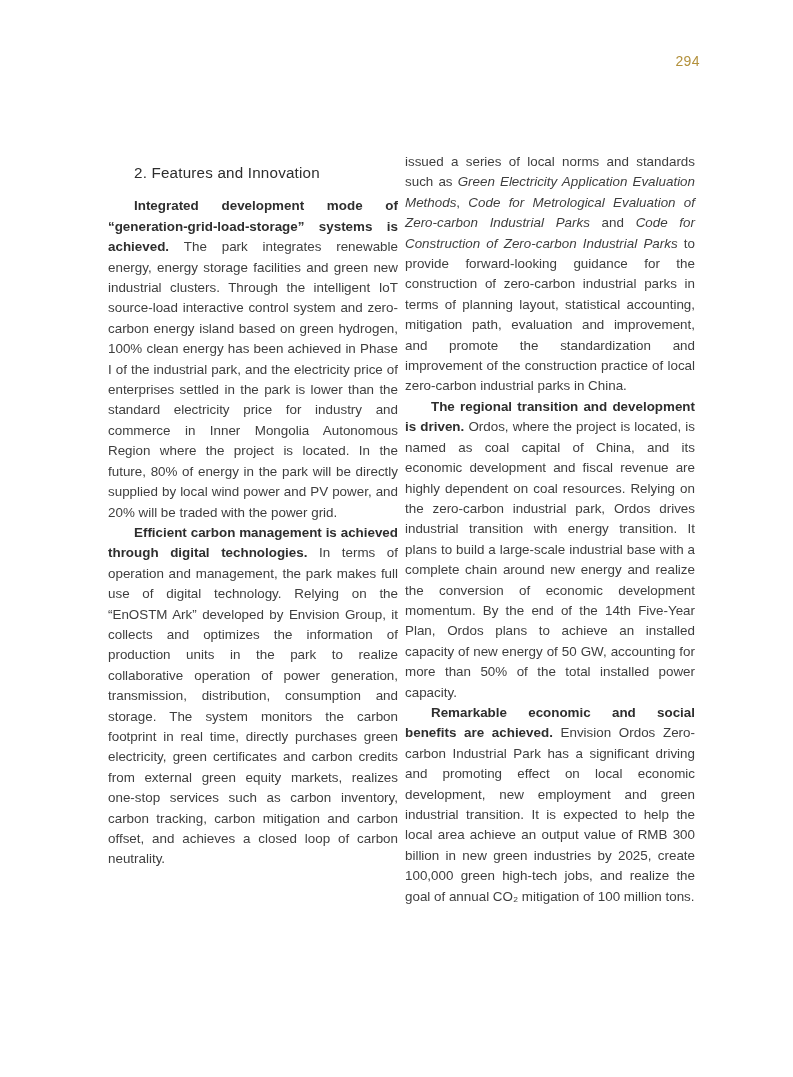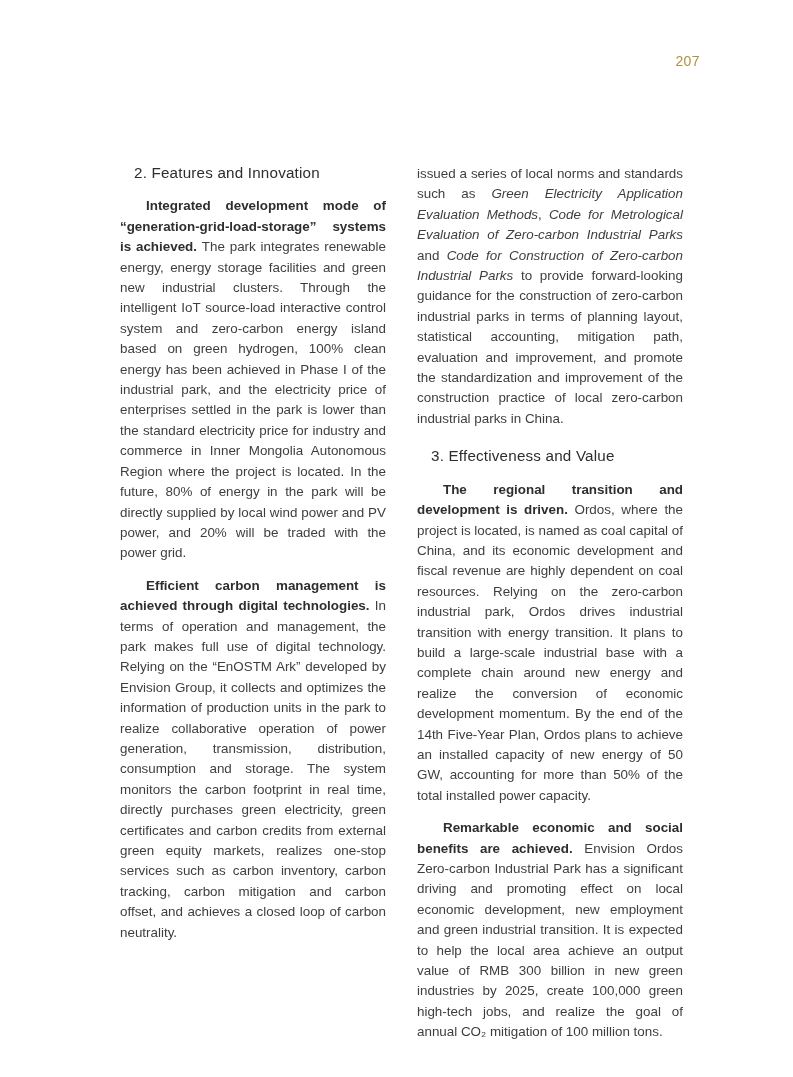--- a/index.html
+++ b/index.html
@@ -28,21 +28,21 @@
     display: flex;
     gap: 7px;
   }
   .col {
     flex: 0 0 290px;
     width: 290px;
     font-size: 13.4px;
     line-height: 20.4px;
     text-align: justify;
   }
-  .para { margin: 12px; text-indent: 26px; }
+  .para { margin: 0; text-indent: 26px; }
   .para.no-indent { text-indent: 0; }
   .heading {
     font-size: 15.2px;
     font-weight: normal;
     color: #2d2d2d;
     margin: 0 0 13px 26px;
     letter-spacing: 0.2px;
     text-align: left;
     text-indent: 0;
   }
@@ -50,31 +50,30 @@
   .heading-mid   { margin-top: 17px; }
   .seg-bold   { font-weight: bold; color: #2e2e2e; }
   .seg-italic { font-style: italic; }
   .seg-regular { }
 </style>
 </head>
 <body>
 
 <div class="page">
 
-  <div class="page-number">207</div>
+  <div class="page-number">294</div>
 
   <div class="columns">
 
     <div class="col">
       <h2 class="heading heading-first">2. Features and Innovation</h2>
       <p class="para"><span class="seg-bold">Integrated development mode of “generation-grid-load-storage” systems is achieved. </span><span class="seg-regular">The park integrates renewable energy, energy storage facilities and green new industrial clusters. Through the intelligent IoT source-load interactive control system and zero-carbon energy island based on green hydrogen, 100% clean energy has been achieved in Phase I of the industrial park, and the electricity price of enterprises settled in the park is lower than the standard electricity price for industry and commerce in Inner Mongolia Autonomous Region where the project is located. In the future, 80% of energy in the park will be directly supplied by local wind power and PV power, and 20% will be traded with the power grid.</span></p>
       <p class="para"><span class="seg-bold">Efficient carbon management is achieved through digital technologies. </span><span class="seg-regular">In terms of operation and management, the park makes full use of digital technology. Relying on the “EnOSTM Ark” developed by Envision Group, it collects and optimizes the information of production units in the park to realize collaborative operation of power generation, transmission, distribution, consumption and storage. The system monitors the carbon footprint in real time, directly purchases green electricity, green certificates and carbon credits from external green equity markets, realizes one-stop services such as carbon inventory, carbon tracking, carbon mitigation and carbon offset, and achieves a closed loop of carbon neutrality.</span></p>
     </div>
 
     <div class="col">
       <p class="para no-indent"><span class="seg-regular">issued a series of local norms and standards such as </span><span class="seg-italic">Green Electricity Application Evaluation Methods</span><span class="seg-regular">, </span><span class="seg-italic">Code for Metrological Evaluation of Zero-carbon Industrial Parks</span><span class="seg-regular"> and </span><span class="seg-italic">Code for Construction of Zero-carbon Industrial Parks</span><span class="seg-regular"> to provide forward-looking guidance for the construction of zero-carbon industrial parks in terms of planning layout, statistical accounting, mitigation path, evaluation and improvement, and promote the standardization and improvement of the construction practice of local zero-carbon industrial parks in China.</span></p>
-      <h2 class="heading heading-mid">3. Effectiveness and Value</h2>
       <p class="para"><span class="seg-bold">The regional transition and development is driven. </span><span class="seg-regular">Ordos, where the project is located, is named as coal capital of China, and its economic development and fiscal revenue are highly dependent on coal resources. Relying on the zero-carbon industrial park, Ordos drives industrial transition with energy transition. It plans to build a large-scale industrial base with a complete chain around new energy and realize the conversion of economic development momentum. By the end of the 14th Five-Year Plan, Ordos plans to achieve an installed capacity of new energy of 50 GW, accounting for more than 50% of the total installed power capacity.</span></p>
       <p class="para"><span class="seg-bold">Remarkable economic and social benefits are achieved. </span><span class="seg-regular">Envision Ordos Zero-carbon Industrial Park has a significant driving and promoting effect on local economic development, new employment and green industrial transition. It is expected to help the local area achieve an output value of RMB 300 billion in new green industries by 2025, create 100,000 green high-tech jobs, and realize the goal of annual CO₂ mitigation of 100 million tons.</span></p>
     </div>
 
   </div>
 </div>
 
 </body></html>

